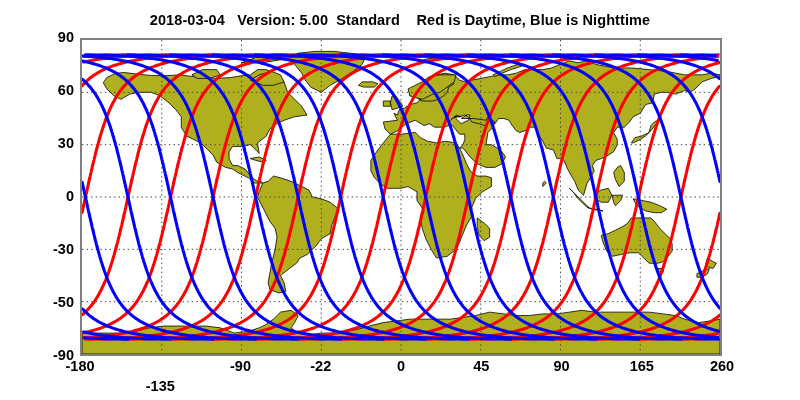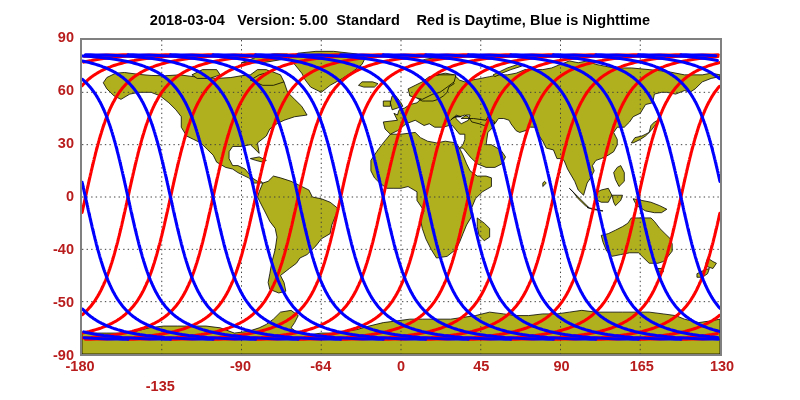--- a/index.html
+++ b/index.html
@@ -22,21 +22,21 @@
     position:absolute;
     left:80px;top:38px;width:642px;height:318px;
     border:2px solid #808080;
     box-sizing:border-box;
     background:#ffffff;
     overflow:hidden;
   }
   #map-svg{position:absolute;left:0;top:0;width:100%;height:100%;display:block;}
   .axis-label{
     position:absolute;
-    font-size:14.5px;font-weight:bold;color:#b91c1c;
+    font-size:14.5px;font-weight:bold;color:#000000;
     white-space:nowrap;
   }
   .ytick-label{text-align:right;}
   .xtick-label{text-align:center;}
 </style>
 </head>
 <body>
 
 <div id="figure">
 
@@ -144,29 +144,29 @@
           </g>
       </g>
     </svg>
   </div>
 
   <div id="ytick-labels">
       <div class="axis-label ytick-label" style="left: 28px; width: 46px; top: 29px;">90</div>
       <div class="axis-label ytick-label" style="left: 28px; width: 46px; top: 82px;">60</div>
       <div class="axis-label ytick-label" style="left: 28px; width: 46px; top: 135px;">30</div>
       <div class="axis-label ytick-label" style="left: 28px; width: 46px; top: 188px;">0</div>
-      <div class="axis-label ytick-label" style="left: 28px; width: 46px; top: 241px;">-40</div>
+      <div class="axis-label ytick-label" style="left: 28px; width: 46px; top: 241px;">-30</div>
       <div class="axis-label ytick-label" style="left: 28px; width: 46px; top: 294px;">-50</div>
       <div class="axis-label ytick-label" style="left: 28px; width: 46px; top: 347px;">-90</div>
     </div>
   <div id="xtick-labels">
       <div class="axis-label xtick-label" style="width: 70px; left: 45px; top: 358px;">-180</div>
       <div class="axis-label xtick-label" style="width: 70px; left: 125.25px; top: 358px; margin-top: 20px;">-135</div>
       <div class="axis-label xtick-label" style="width: 70px; left: 205.5px; top: 358px;">-90</div>
-      <div class="axis-label xtick-label" style="width: 70px; left: 285.75px; top: 358px;">-64</div>
+      <div class="axis-label xtick-label" style="width: 70px; left: 285.75px; top: 358px;">-22</div>
       <div class="axis-label xtick-label" style="width: 70px; left: 366px; top: 358px;">0</div>
       <div class="axis-label xtick-label" style="width: 70px; left: 446.25px; top: 358px;">45</div>
       <div class="axis-label xtick-label" style="width: 70px; left: 526.5px; top: 358px;">90</div>
       <div class="axis-label xtick-label" style="width: 70px; left: 606.75px; top: 358px;">165</div>
-      <div class="axis-label xtick-label" style="width: 70px; left: 687px; top: 358px;">130</div>
+      <div class="axis-label xtick-label" style="width: 70px; left: 687px; top: 358px;">260</div>
     </div>
 
 </div>
 
 </body></html>

